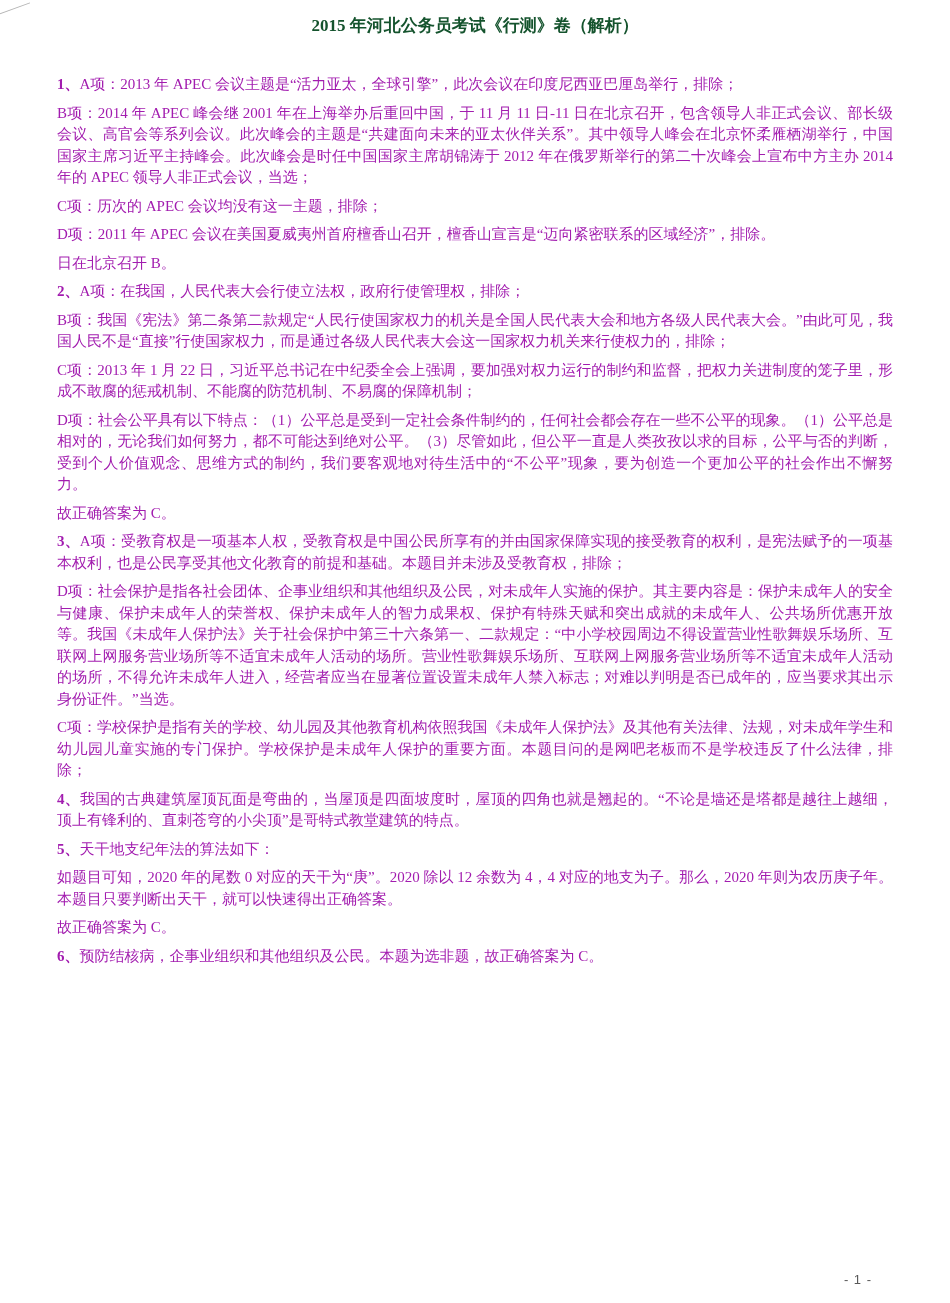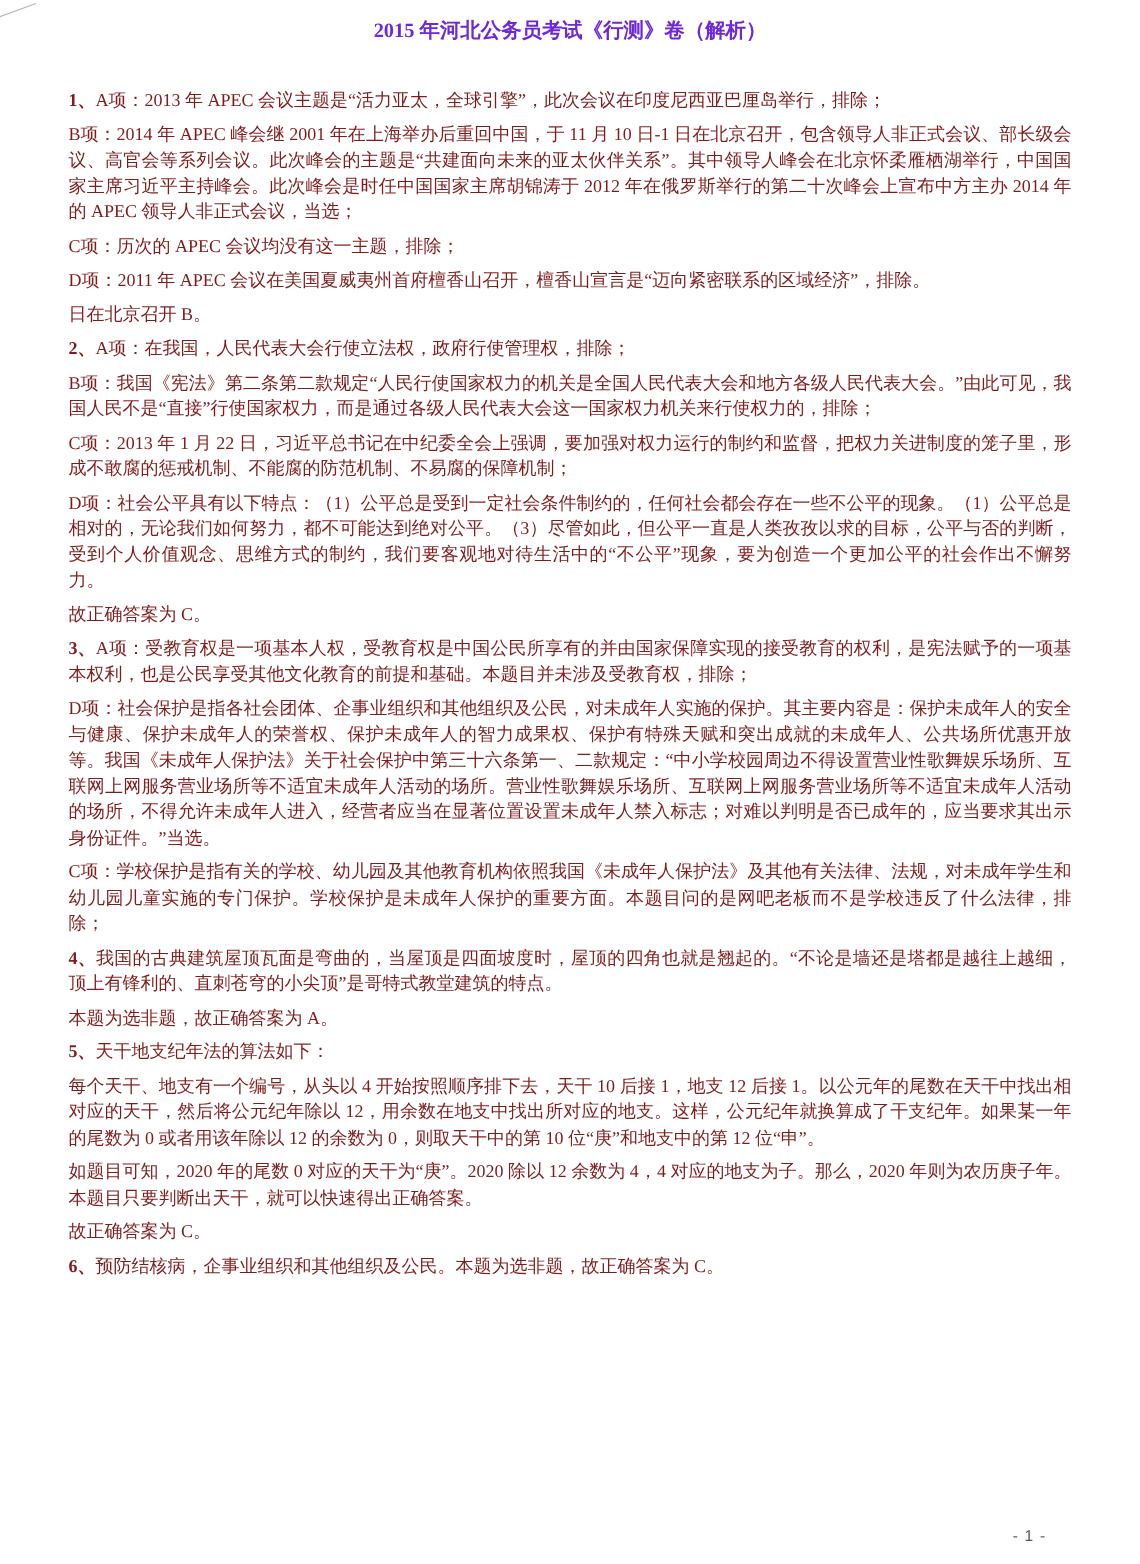--- a/index.html
+++ b/index.html
@@ -28,28 +28,28 @@
     background: #b5b5b5;
     transform: rotate(-20deg);
     transform-origin: left center;
   }
   .title {
     margin: 0 0 36px 0;
     text-align: center;
     font-size: 17px;
     font-weight: bold;
     line-height: 24px;
-    color: #6d28d9;
+    color: #14532d;
   }
   .para {
     margin: 0 0 7px 0;
     font-size: 15px;
     line-height: 21.5px;
     text-align: justify;
-    color: #7f1d1d;
+    color: #a21caf;
     word-break: break-all;
   }
   .num {
     font-weight: bold;
   }
   .page-number {
     position: absolute;
     right: 78px;
     bottom: 16px;
     font-size: 13px;
@@ -60,39 +60,37 @@
 </style>
 </head>
 <body>
 
 <div class="page">
   <div class="scan-artifact"></div>
 
   <h1 class="title">2015 年河北公务员考试《行测》卷（解析）</h1>
 
   <p class="para"><span class="num">1、</span><span class="txt">A项：2013 年 APEC 会议主题是“活力亚太，全球引擎”，此次会议在印度尼西亚巴厘岛举行，排除；</span></p>
-  <p class="para"><span class="num"></span><span class="txt">B项：2014 年 APEC 峰会继 2001 年在上海举办后重回中国，于 11 月 10 日-1 日在北京召开，包含领导人非正式会议、部长级会议、高官会等系列会议。此次峰会的主题是“共建面向未来的亚太伙伴关系”。其中领导人峰会在北京怀柔雁栖湖举行，中国国家主席习近平主持峰会。此次峰会是时任中国国家主席胡锦涛于 2012 年在俄罗斯举行的第二十次峰会上宣布中方主办 2014 年的 APEC 领导人非正式会议，当选；</span></p>
+  <p class="para"><span class="num"></span><span class="txt">B项：2014 年 APEC 峰会继 2001 年在上海举办后重回中国，于 11 月 11 日-11 日在北京召开，包含领导人非正式会议、部长级会议、高官会等系列会议。此次峰会的主题是“共建面向未来的亚太伙伴关系”。其中领导人峰会在北京怀柔雁栖湖举行，中国国家主席习近平主持峰会。此次峰会是时任中国国家主席胡锦涛于 2012 年在俄罗斯举行的第二十次峰会上宣布中方主办 2014 年的 APEC 领导人非正式会议，当选；</span></p>
   <p class="para"><span class="num"></span><span class="txt">C项：历次的 APEC 会议均没有这一主题，排除；</span></p>
   <p class="para"><span class="num"></span><span class="txt">D项：2011 年 APEC 会议在美国夏威夷州首府檀香山召开，檀香山宣言是“迈向紧密联系的区域经济”，排除。</span></p>
   <p class="para"><span class="num"></span><span class="txt">日在北京召开 B。</span></p>
 
   <p class="para"><span class="num">2、</span><span class="txt">A项：在我国，人民代表大会行使立法权，政府行使管理权，排除；</span></p>
   <p class="para"><span class="num"></span><span class="txt">B项：我国《宪法》第二条第二款规定“人民行使国家权力的机关是全国人民代表大会和地方各级人民代表大会。”由此可见，我国人民不是“直接”行使国家权力，而是通过各级人民代表大会这一国家权力机关来行使权力的，排除；</span></p>
   <p class="para"><span class="num"></span><span class="txt">C项：2013 年 1 月 22 日，习近平总书记在中纪委全会上强调，要加强对权力运行的制约和监督，把权力关进制度的笼子里，形成不敢腐的惩戒机制、不能腐的防范机制、不易腐的保障机制；</span></p>
   <p class="para"><span class="num"></span><span class="txt">D项：社会公平具有以下特点：（1）公平总是受到一定社会条件制约的，任何社会都会存在一些不公平的现象。（1）公平总是相对的，无论我们如何努力，都不可能达到绝对公平。（3）尽管如此，但公平一直是人类孜孜以求的目标，公平与否的判断，受到个人价值观念、思维方式的制约，我们要客观地对待生活中的“不公平”现象，要为创造一个更加公平的社会作出不懈努力。</span></p>
   <p class="para"><span class="num"></span><span class="txt">故正确答案为 C。</span></p>
 
   <p class="para"><span class="num">3、</span><span class="txt">A项：受教育权是一项基本人权，受教育权是中国公民所享有的并由国家保障实现的接受教育的权利，是宪法赋予的一项基本权利，也是公民享受其他文化教育的前提和基础。本题目并未涉及受教育权，排除；</span></p>
   <p class="para"><span class="num"></span><span class="txt">D项：社会保护是指各社会团体、企事业组织和其他组织及公民，对未成年人实施的保护。其主要内容是：保护未成年人的安全与健康、保护未成年人的荣誉权、保护未成年人的智力成果权、保护有特殊天赋和突出成就的未成年人、公共场所优惠开放等。我国《未成年人保护法》关于社会保护中第三十六条第一、二款规定：“中小学校园周边不得设置营业性歌舞娱乐场所、互联网上网服务营业场所等不适宜未成年人活动的场所。营业性歌舞娱乐场所、互联网上网服务营业场所等不适宜未成年人活动的场所，不得允许未成年人进入，经营者应当在显著位置设置未成年人禁入标志；对难以判明是否已成年的，应当要求其出示身份证件。”当选。</span></p>
   <p class="para"><span class="num"></span><span class="txt">C项：学校保护是指有关的学校、幼儿园及其他教育机构依照我国《未成年人保护法》及其他有关法律、法规，对未成年学生和幼儿园儿童实施的专门保护。学校保护是未成年人保护的重要方面。本题目问的是网吧老板而不是学校违反了什么法律，排除；</span></p>
 
   <p class="para"><span class="num">4、</span><span class="txt">我国的古典建筑屋顶瓦面是弯曲的，当屋顶是四面坡度时，屋顶的四角也就是翘起的。“不论是墙还是塔都是越往上越细，顶上有锋利的、直刺苍穹的小尖顶”是哥特式教堂建筑的特点。</span></p>
-  <p class="para"><span class="num"></span><span class="txt">本题为选非题，故正确答案为 A。</span></p>
 
   <p class="para"><span class="num">5、</span><span class="txt">天干地支纪年法的算法如下：</span></p>
-  <p class="para"><span class="num"></span><span class="txt">每个天干、地支有一个编号，从头以 4 开始按照顺序排下去，天干 10 后接 1，地支 12 后接 1。以公元年的尾数在天干中找出相对应的天干，然后将公元纪年除以 12，用余数在地支中找出所对应的地支。这样，公元纪年就换算成了干支纪年。如果某一年的尾数为 0 或者用该年除以 12 的余数为 0，则取天干中的第 10 位“庚”和地支中的第 12 位“申”。</span></p>
   <p class="para"><span class="num"></span><span class="txt">如题目可知，2020 年的尾数 0 对应的天干为“庚”。2020 除以 12 余数为 4，4 对应的地支为子。那么，2020 年则为农历庚子年。本题目只要判断出天干，就可以快速得出正确答案。</span></p>
   <p class="para"><span class="num"></span><span class="txt">故正确答案为 C。</span></p>
 
   <p class="para"><span class="num">6、</span><span class="txt">预防结核病，企事业组织和其他组织及公民。本题为选非题，故正确答案为 C。</span></p>
 
   <div class="page-number">- 1 -</div>
 </div>
 
 </body></html>

